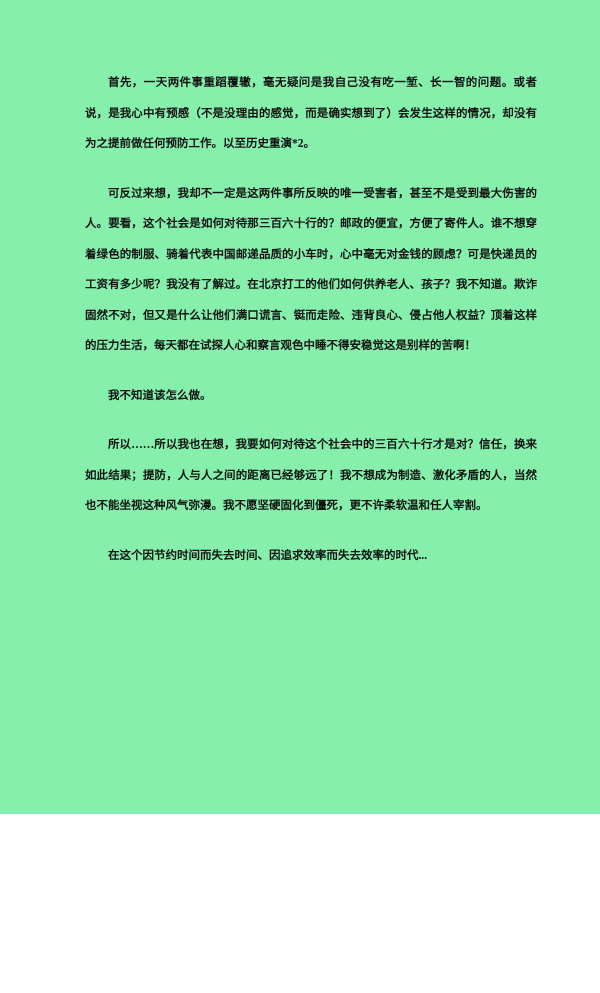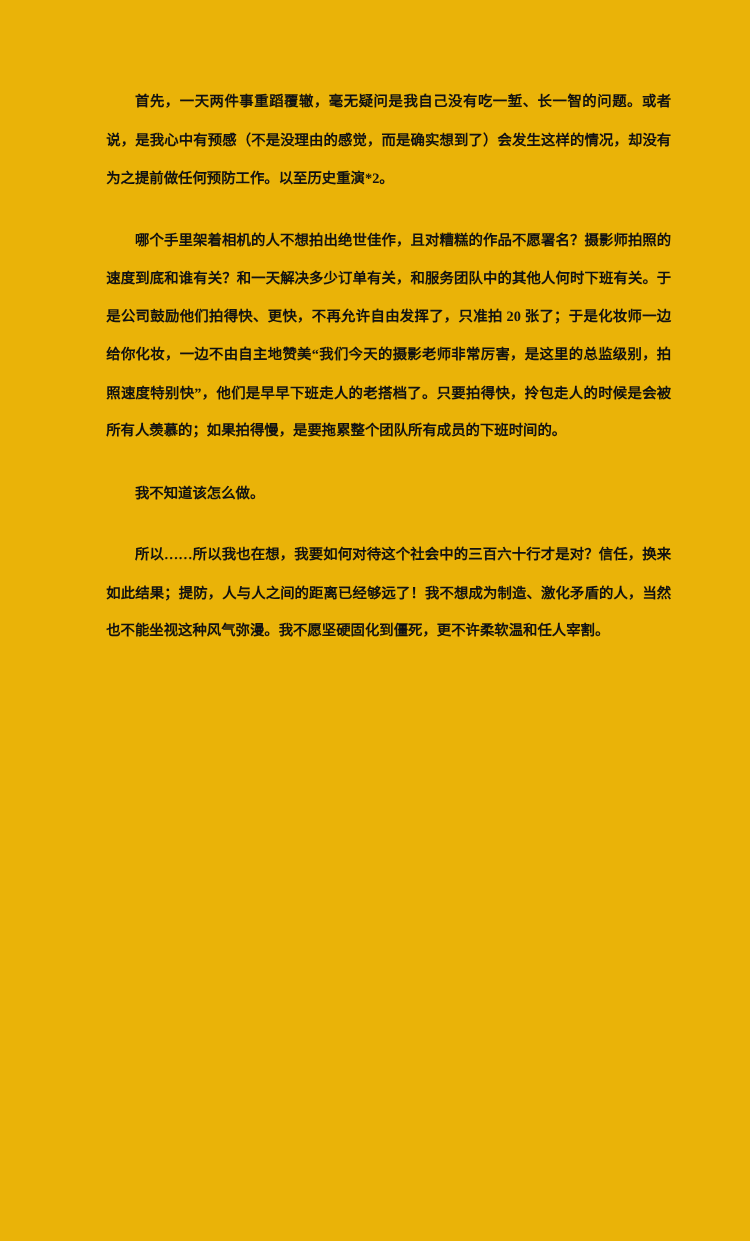--- a/index.html
+++ b/index.html
@@ -3,22 +3,22 @@
 <meta charset="utf-8">
 <style>
   html, body {
     margin: 0;
     padding: 0;
     background: #ffffff;
   }
   .page {
     position: relative;
     width: 600px;
-    height: 993px;
-    background: #eab308;
+    height: 814px;
+    background: #86efac;
     overflow: hidden;
   }
   .content {
     position: absolute;
     left: 85px;
     top: 67px;
     width: 452px;
   }
   .para {
     font-family: "Liberation Serif", "DejaVu Serif", serif;
@@ -31,17 +31,18 @@
     margin: 0 0 19px 0;
     word-break: break-all;
   }
 </style>
 </head>
 <body>
 
 <div class="page">
   <div class="content">
     <p class="para">首先，一天两件事重蹈覆辙，毫无疑问是我自己没有吃一堑、长一智的问题。或者说，是我心中有预感（不是没理由的感觉，而是确实想到了）会发生这样的情况，却没有为之提前做任何预防工作。以至历史重演*2。</p>
-    <p class="para">哪个手里架着相机的人不想拍出绝世佳作，且对糟糕的作品不愿署名？摄影师拍照的速度到底和谁有关？和一天解决多少订单有关，和服务团队中的其他人何时下班有关。于是公司鼓励他们拍得快、更快，不再允许自由发挥了，只准拍 20 张了；于是化妆师一边给你化妆，一边不由自主地赞美“我们今天的摄影老师非常厉害，是这里的总监级别，拍照速度特别快”，他们是早早下班走人的老搭档了。只要拍得快，拎包走人的时候是会被所有人羡慕的；如果拍得慢，是要拖累整个团队所有成员的下班时间的。</p>
+    <p class="para">可反过来想，我却不一定是这两件事所反映的唯一受害者，甚至不是受到最大伤害的人。要看，这个社会是如何对待那三百六十行的？邮政的便宜，方便了寄件人。谁不想穿着绿色的制服、骑着代表中国邮递品质的小车时，心中毫无对金钱的顾虑？可是快递员的工资有多少呢？我没有了解过。在北京打工的他们如何供养老人、孩子？我不知道。欺诈固然不对，但又是什么让他们满口谎言、铤而走险、违背良心、侵占他人权益？顶着这样的压力生活，每天都在试探人心和察言观色中睡不得安稳觉这是别样的苦啊！</p>
     <p class="para">我不知道该怎么做。</p>
     <p class="para">所以……所以我也在想，我要如何对待这个社会中的三百六十行才是对？信任，换来如此结果；提防，人与人之间的距离已经够远了！我不想成为制造、激化矛盾的人，当然也不能坐视这种风气弥漫。我不愿坚硬固化到僵死，更不许柔软温和任人宰割。</p>
+    <p class="para">在这个因节约时间而失去时间、因追求效率而失去效率的时代...</p>
   </div>
 </div>
 
 </body></html>

